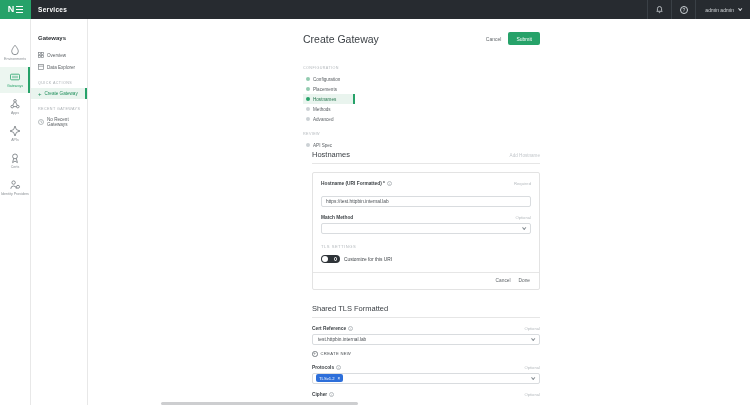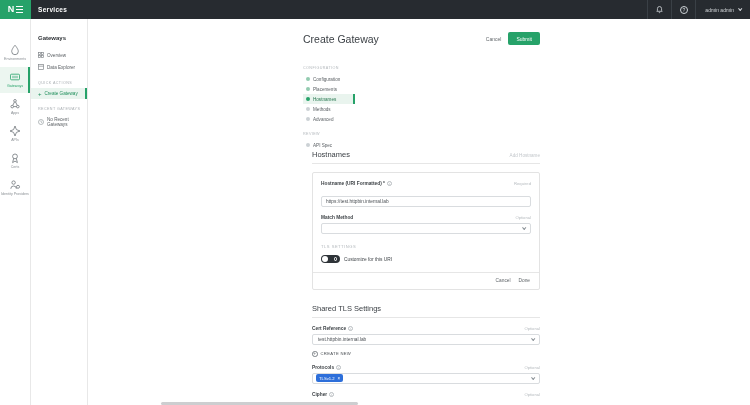--- a/index.html
+++ b/index.html
@@ -279,21 +279,21 @@
         </div>
 
         <div class="card-foot">
           <span>Cancel</span>
           <span>Done</span>
         </div>
       </div>
 
       <div class="shared">
         <div class="sec-head">
-          <div class="sec-title">Shared TLS Settings</div>
+          <div class="sec-title">Shared TLS Formatted</div>
         </div>
 
         <div class="field">
           <div class="lbl-row">
             <span class="lbl">Cert Reference</span>
             <span class="info-i">i</span>
             <span class="opt">Optional</span>
           </div>
           <div class="sel">
             <span style="padding-left:2px;">test.httpbin.internal.lab</span>

